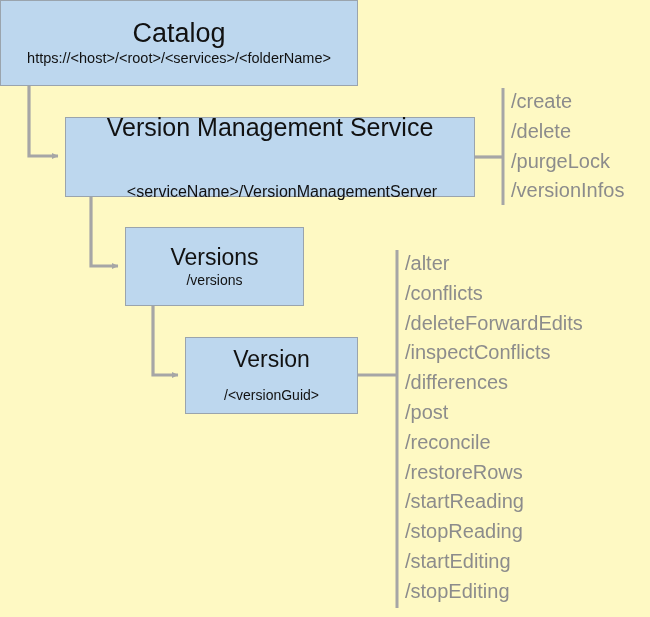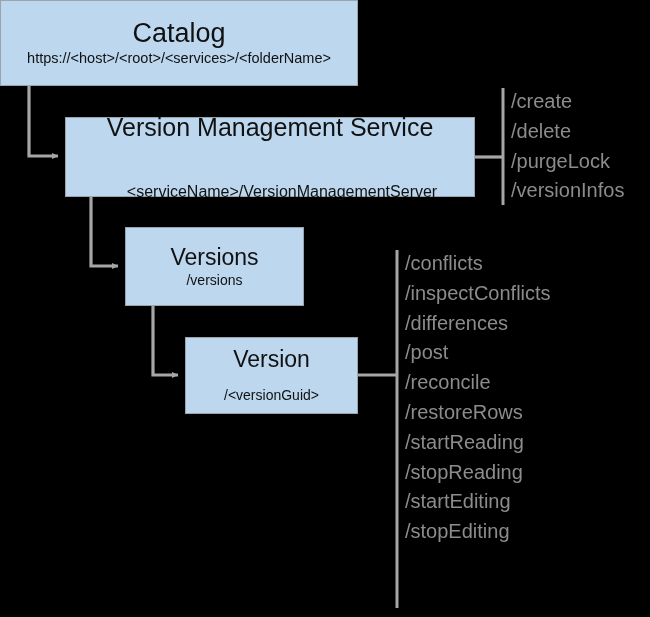--- a/index.html
+++ b/index.html
@@ -9,21 +9,21 @@
     background: #ffffff;
   }
   body {
     font-family: "Liberation Sans", sans-serif;
     -webkit-font-smoothing: antialiased;
   }
   #canvas {
     position: relative;
     width: 650px;
     height: 617px;
-    background: #000000;
+    background: #fef9c3;
     overflow: hidden;
   }
   #wires {
     position: absolute;
     left: 0;
     top: 0;
     width: 650px;
     height: 617px;
     pointer-events: none;
   }
@@ -123,21 +123,23 @@
   </div>
 
   <div class="op-list" id="ops-vms">
       <span class="op-item">/create</span>
       <span class="op-item">/delete</span>
       <span class="op-item">/purgeLock</span>
       <span class="op-item">/versionInfos</span>
     </div>
 
   <div class="op-list" id="ops-version">
+      <span class="op-item">/alter</span>
       <span class="op-item">/conflicts</span>
+      <span class="op-item">/deleteForwardEdits</span>
       <span class="op-item">/inspectConflicts</span>
       <span class="op-item">/differences</span>
       <span class="op-item">/post</span>
       <span class="op-item">/reconcile</span>
       <span class="op-item">/restoreRows</span>
       <span class="op-item">/startReading</span>
       <span class="op-item">/stopReading</span>
       <span class="op-item">/startEditing</span>
       <span class="op-item">/stopEditing</span>
     </div>

